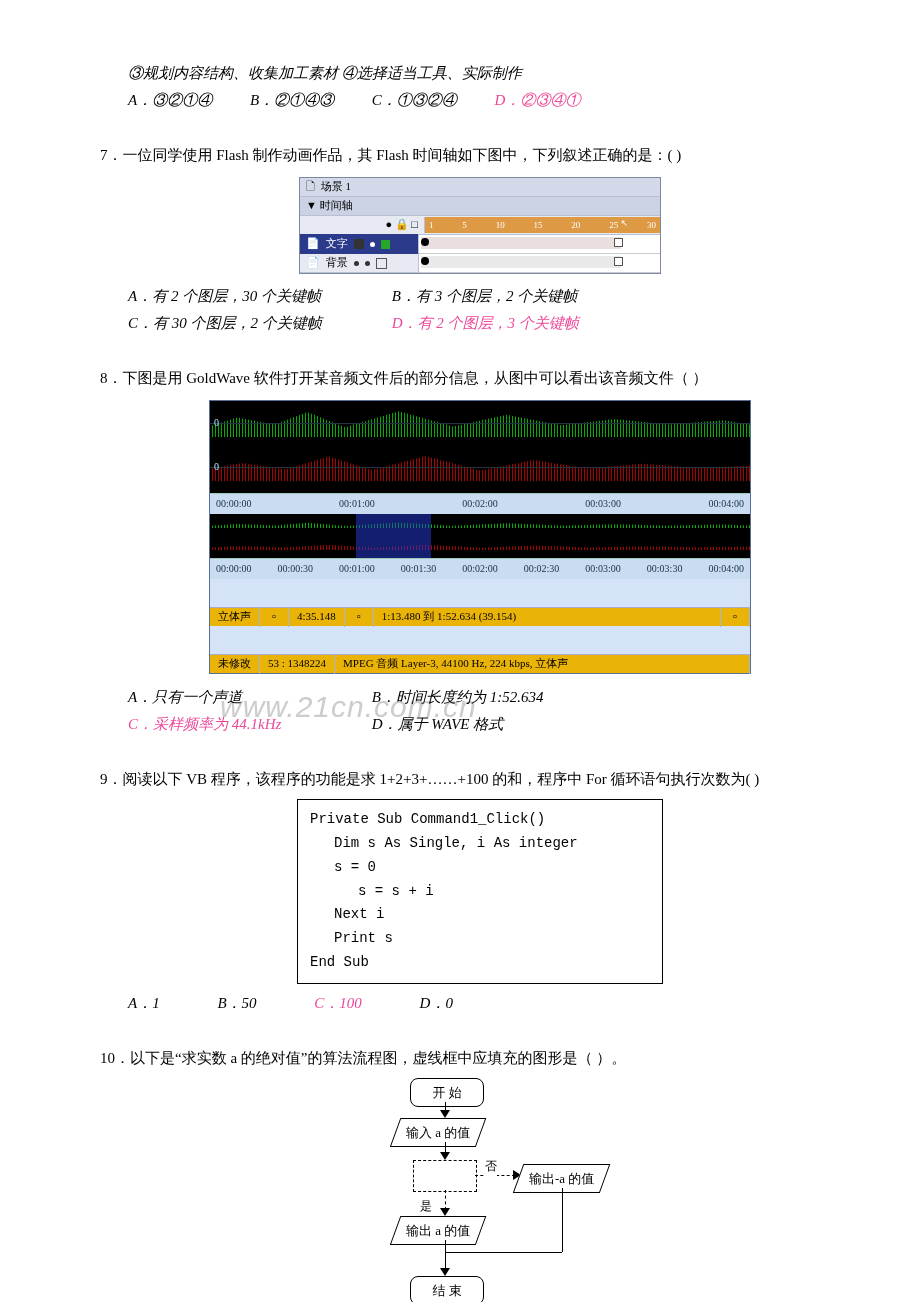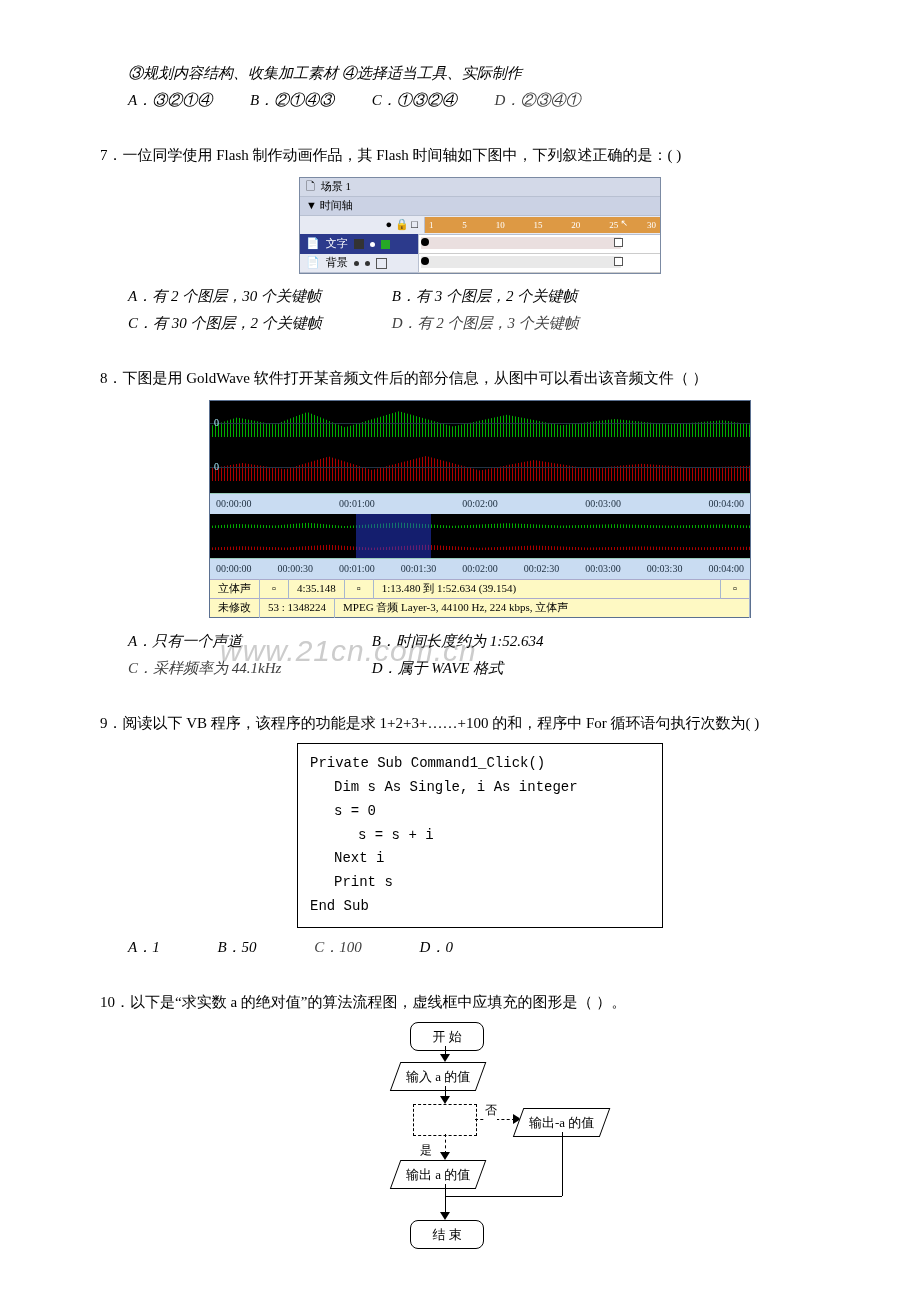--- a/index.html
+++ b/index.html
@@ -8,21 +8,21 @@
     line-height: 1.8;
     color: #000;
     background: #fff;
     margin: 0;
     padding: 60px 60px 40px 100px;
     width: 920px;
     box-sizing: border-box;
   }
   .q { margin-bottom: 28px; }
   .indent { padding-left: 28px; font-style: italic; }
-  .red { color: #404040; }
+  .red { color: #ec4899; }
   .opts span { display: inline-block; margin-right: 34px; }
   .opts2 span { display: inline-block; margin-right: 54px; }
   .center-fig { text-align: center; margin: 8px 0; }
 
   
   .flash-box {
     display: inline-block;
     width: 360px;
     background: #e7eaf3;
     border: 1px solid #7b8aa3;
@@ -60,21 +60,21 @@
     clip-path: polygon(0 60%, 5% 30%, 12% 55%, 18% 10%, 25% 65%, 35% 8%, 45% 62%, 55% 20%, 65% 58%, 75% 35%, 85% 55%, 95% 40%, 100% 55%, 100% 100%, 0 100%);
     opacity:.85;
   }
   .r-wave { position:absolute; left:0; right:0; top:8px; bottom:8px; background:
     repeating-linear-gradient(90deg, rgba(255,0,0,0) 0 2px, rgba(255,0,0,.8) 2px 3px);
     clip-path: polygon(0 55%, 6% 35%, 14% 58%, 22% 12%, 30% 60%, 40% 10%, 50% 62%, 60% 25%, 70% 55%, 80% 38%, 90% 52%, 100% 45%, 100% 100%, 0 100%);
     opacity:.85;
   }
   .sel-region { position:absolute; left:27%; width:14%; top:0; bottom:0; background:rgba(40,60,220,.5); }
   .time-ruler { background:#c9dcf2; display:flex; justify-content:space-between; padding:1px 6px; font-size:10px; color:#234; border-top:1px solid #9cb; }
-  .info-bar { display:flex; background:#fef9c3; border-top:1px solid #aac; height:18px; align-items:center; }
+  .info-bar { display:flex; background:#eab308; border-top:1px solid #aac; height:18px; align-items:center;margin-top:28px; }
   .cell { border-right:1px solid #a7b7cf; padding:0 8px; white-space:nowrap; }
 
   .watermark {
     position: relative;
     text-align: left;
   }
   .wm-text {
     position: absolute;
     left: 120px;
     top: -4px;

